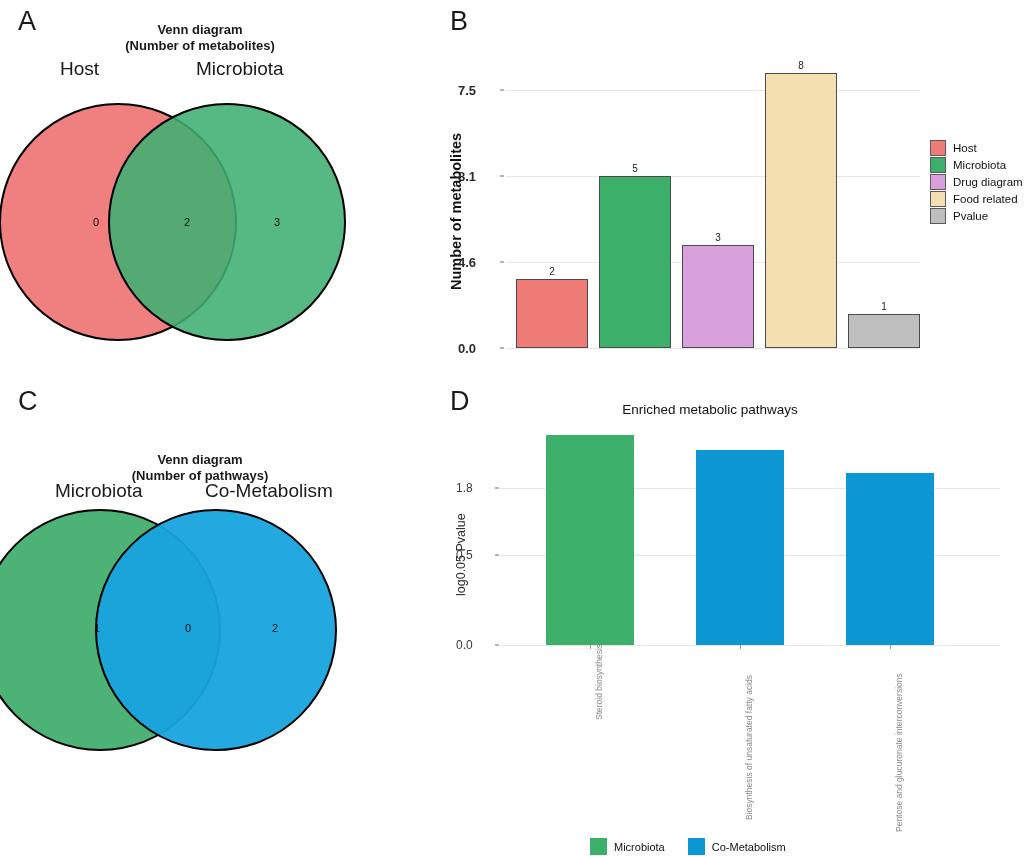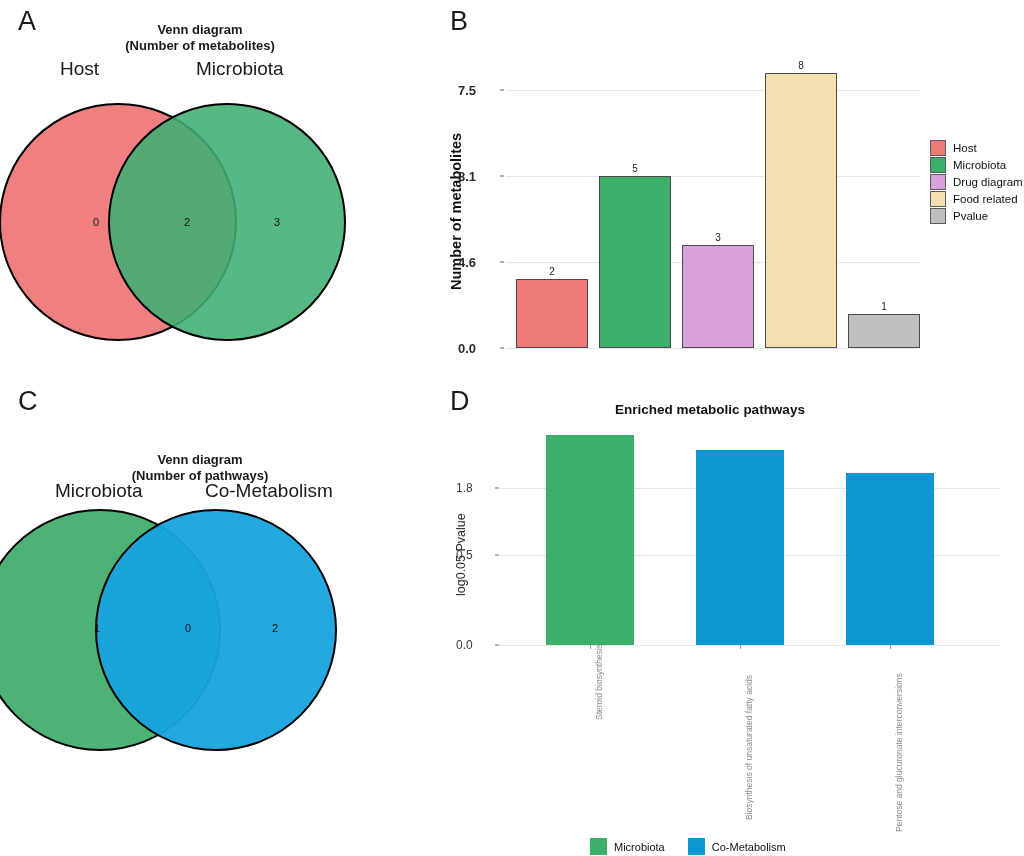--- a/index.html
+++ b/index.html
@@ -31,21 +31,21 @@
   #panelB .chart-title{font-size:13.5px;color:#111;}
   #panelB .ylab-rot{font-size:14.5px;font-weight:bold;color:#111;}
 
   .legendB{position:absolute;}
   .legendB-row{display:flex;align-items:center;height:17px;}
   .legendB-sw{width:16px;height:16px;border:1.4px solid #5a5a5a;box-sizing:border-box;flex:0 0 auto;}
   .legendB-txt{font-size:11.5px;color:#111;margin-left:7px;white-space:nowrap;}
 
   
   #panelD .ytick-label{font-size:12px;color:#3a3a3a;}
-  #panelD .chart-title{font-size:13.5px;color:#111;font-weight:bold;}
+  #panelD .chart-title{font-size:13.5px;color:#111;font-weight:normal;}
   #panelD .ylab-rot{font-size:12.5px;color:#2b2b2b;}
   .xtick-rot{position:absolute;transform-origin:0 0;transform:rotate(-90deg);
              font-size:8.5px;color:#8a8a8a;white-space:nowrap;}
   .xtick-mark{position:absolute;width:1px;height:4px;background:#9a9a9a;}
   .legendD{position:absolute;display:flex;align-items:center;gap:9px;}
   .legendD-item{display:flex;align-items:center;gap:7px;}
   .legendD-sw{width:17px;height:17px;}
   .legendD-txt{font-size:11px;color:#111;white-space:nowrap;}
 </style>
 </head>

